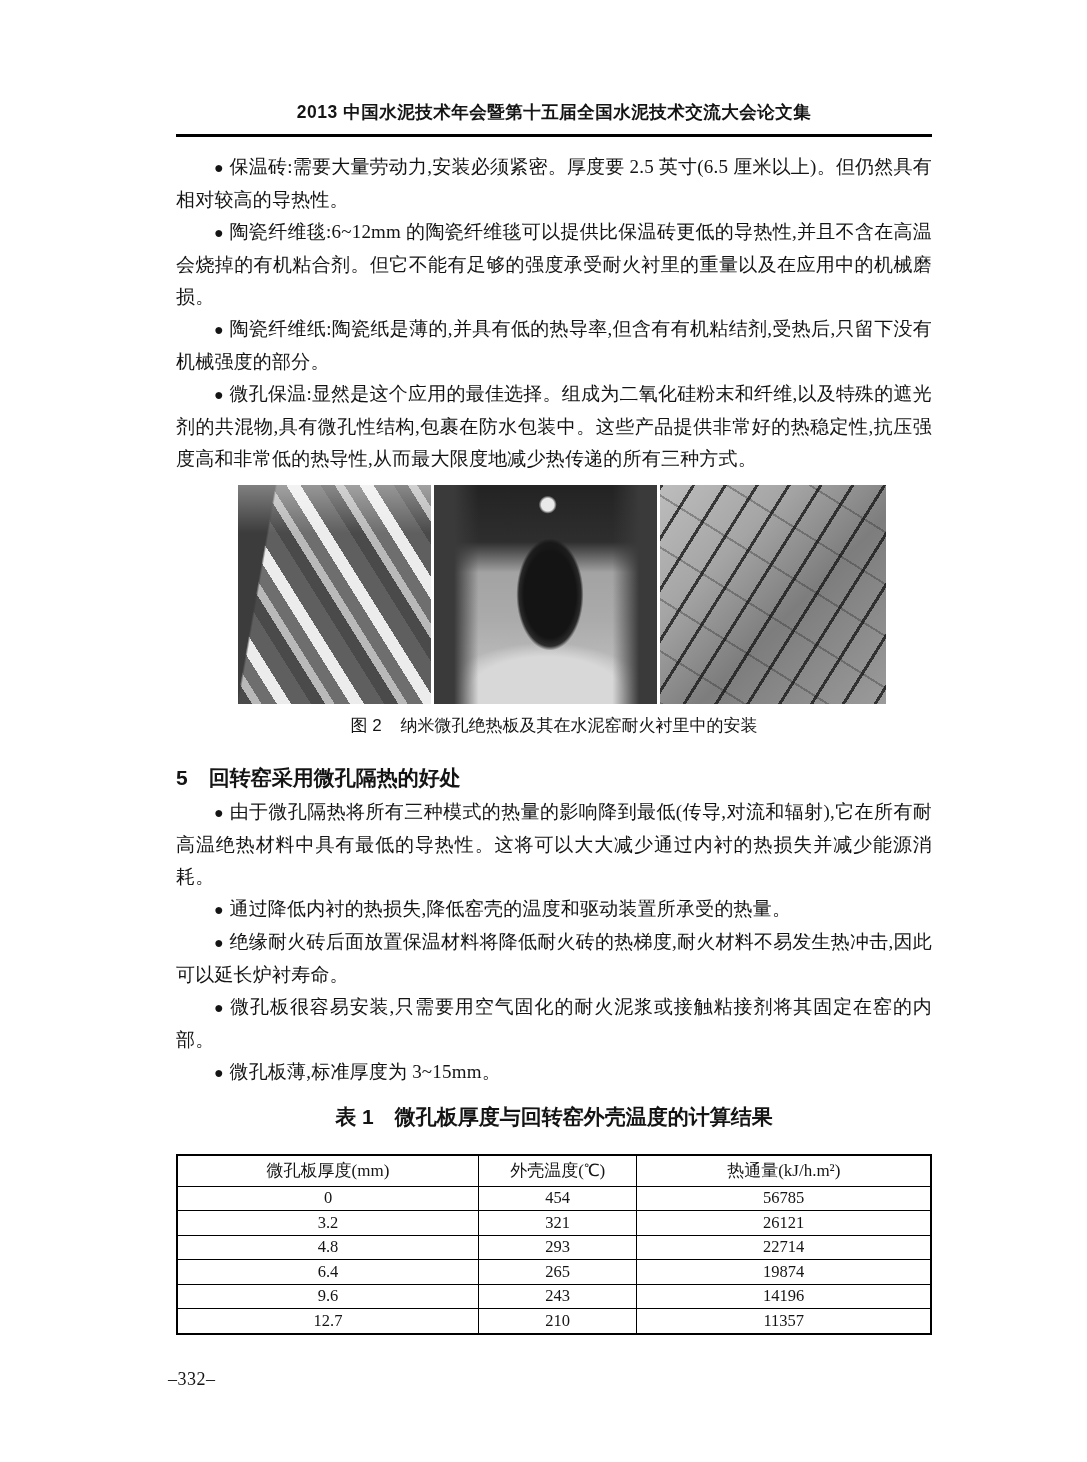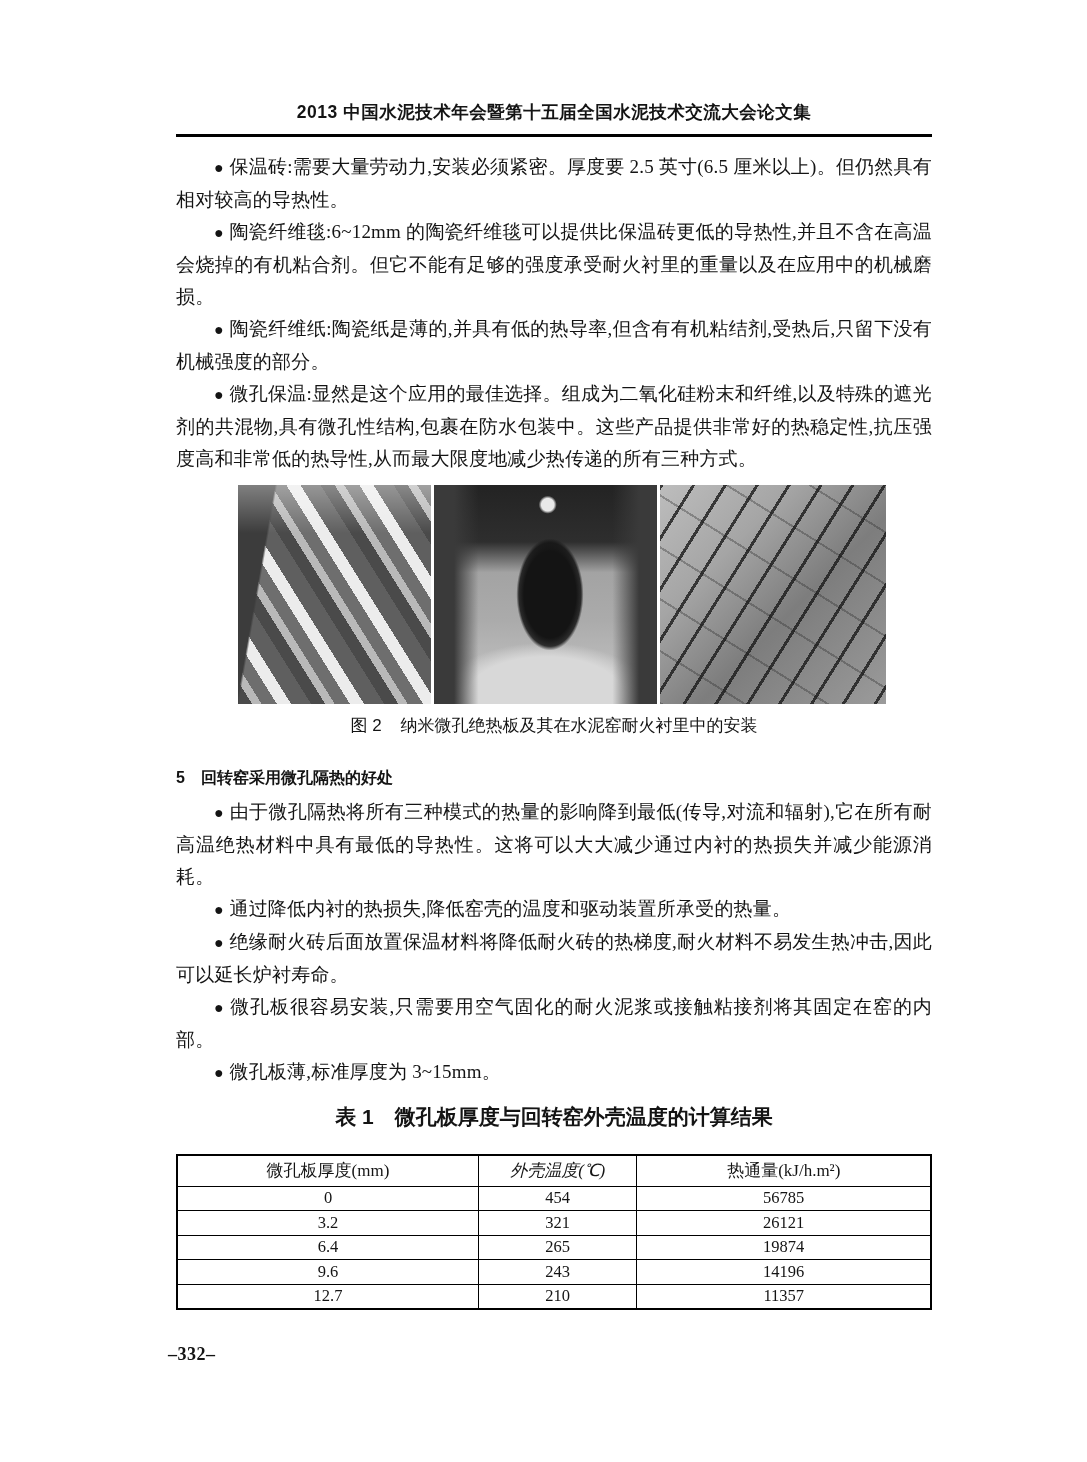--- a/index.html
+++ b/index.html
@@ -81,21 +81,21 @@
     font-family: "Liberation Sans", sans-serif;
     font-weight: normal;
     font-size: 17px;
     line-height: 24px;
   }
   .figure-caption .cap-label { margin-right: 1.1em; }
   .section-heading {
     margin: 26px 0 4px 0;
     font-family: "Liberation Sans", sans-serif;
     font-weight: bold;
-    font-size: 16px;
+    font-size: 21px;
     line-height: 28px;
   }
   .section-heading .sec-num { margin-right: 1em; }
   .table-title {
     margin-top: 16px;
     text-align: center;
     font-family: "Liberation Sans", sans-serif;
     font-weight: bold;
     font-size: 21px;
     line-height: 24px;
@@ -116,28 +116,27 @@
   }
   table.data-table th {
     height: 30px;
     font-size: 17px;
   }
   table.data-table td {
     height: 23.5px;
     font-size: 16.5px;
   }
   .col-1 { width: 40%; }
-  .col-2 { width: 21%; font-style: italic; }
+  .col-2 { width: 21%; }
   .col-3 { width: 39%; }
   .page-number {
     margin-top: 34px;
     margin-left: -8px;
     font-size: 18px;
     letter-spacing: 0.5px;
-    font-weight: bold;
   }
 </style>
 </head>
 <body>
 
 <div class="content">
 
   <div class="journal-header">
     <span>2013 中国水泥技术年会暨第十五届全国水泥技术交流大会论文集</span>
   </div>
@@ -192,20 +191,25 @@
         <td>0</td>
         <td>454</td>
         <td>56785</td>
       </tr>
       <tr>
         <td>3.2</td>
         <td>321</td>
         <td>26121</td>
       </tr>
       <tr>
+        <td>4.8</td>
+        <td>293</td>
+        <td>22714</td>
+      </tr>
+      <tr>
         <td>6.4</td>
         <td>265</td>
         <td>19874</td>
       </tr>
       <tr>
         <td>9.6</td>
         <td>243</td>
         <td>14196</td>
       </tr>
       <tr>

